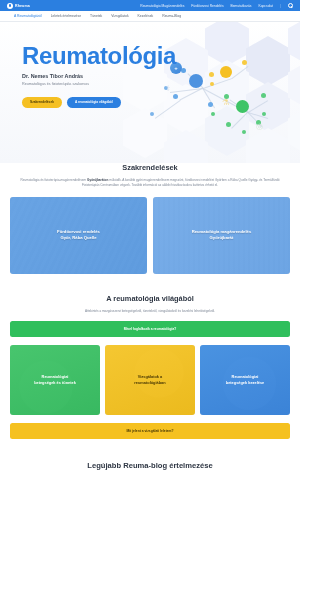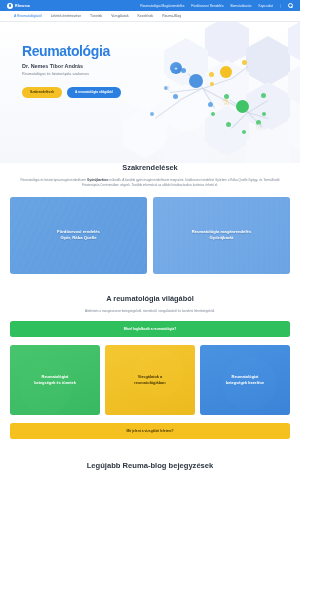--- a/index.html
+++ b/index.html
@@ -71,21 +71,21 @@
   }
   .hexfield { position:absolute; inset:0; }
   .hex {
     position:absolute;
     clip-path:polygon(50% 0%,100% 25%,100% 75%,50% 100%,0% 75%,0% 25%);
   }
   .hero-inner {
     position:relative; z-index:4; padding:22px 0 0 22px; width:165px;
   }
   .hero-title {
-    font-size:14px; font-weight:bold; color:#2b7fe0;
+    font-size:24px; font-weight:bold; color:#2b7fe0;
     letter-spacing:-0.4px; line-height:1;
   }
   .hero-sub {
     margin-top:5px; font-size:5.4px; font-weight:bold; color:#3b4452;
   }
   .hero-sub2 {
     margin-top:3px; font-size:3.7px; color:#7b8492; line-height:1.35;
   }
   .hero-btns { margin-top:10px; display:flex; gap:5px; }
   .btn {
@@ -312,13 +312,13 @@
       <div class="lbl">
         <div>Reumatológiai</div>
         <div>betegségek kezelése</div>
       </div>
     </div>
   </div>
 
   <button class="wide-btn wide-amber">Mit jelent a vizsgálati leletem?</button>
 </section>
 
-<h2 class="blog-title">Legújabb Reuma-blog bejegyzések</h2>
+<h2 class="blog-title">Legújabb Reuma-blog értelmezése</h2>
 
 </body></html>

